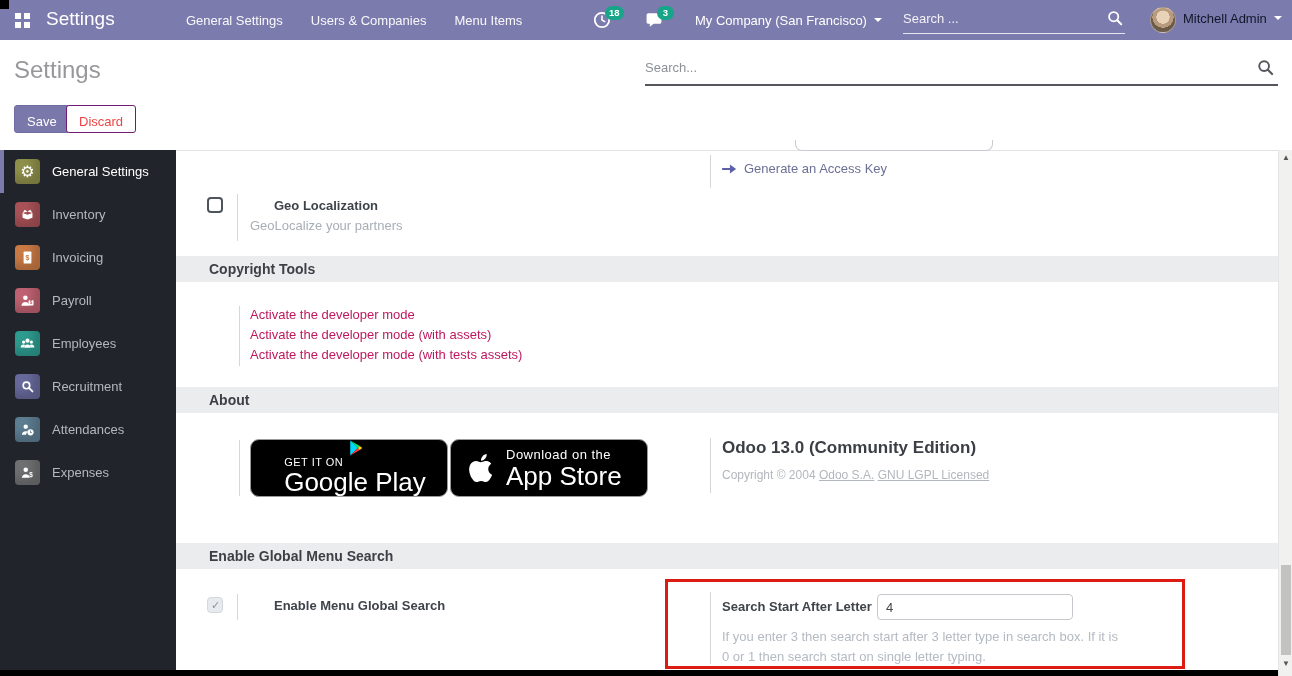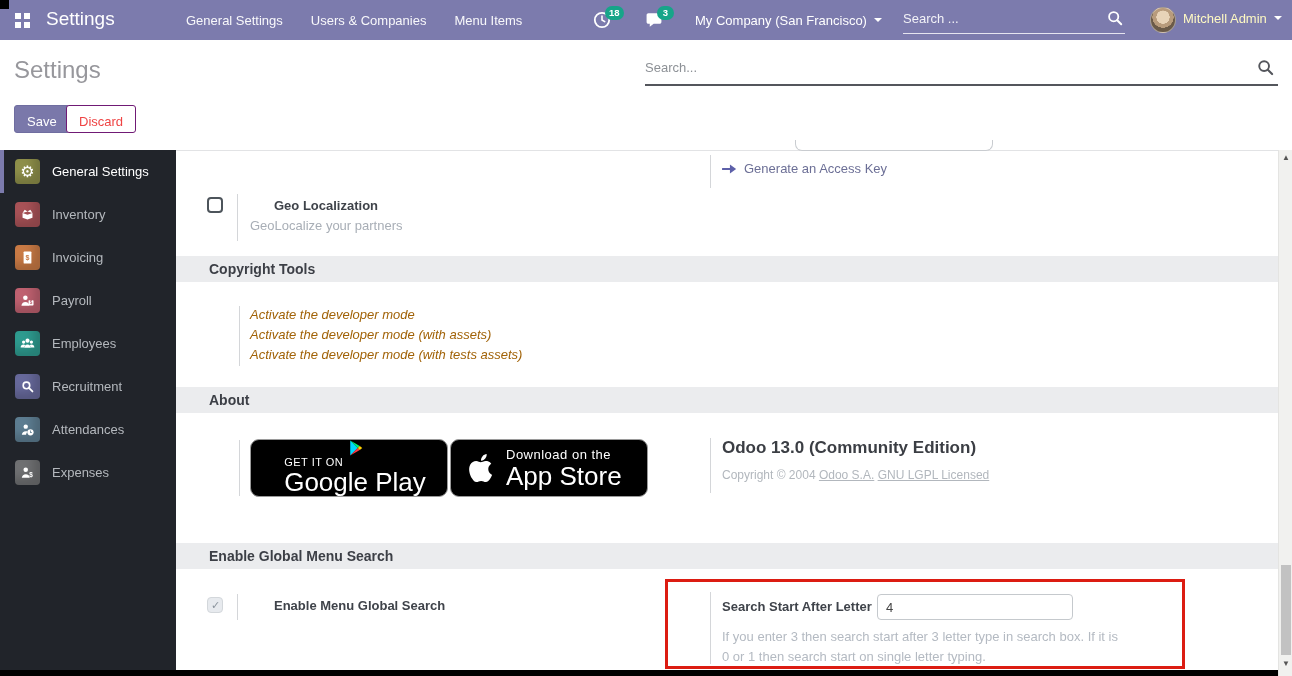--- a/index.html
+++ b/index.html
@@ -26,21 +26,21 @@
   .nav-search { position:absolute; left:903px; top:4px; width:222px; height:30px;
     border-bottom:1px solid rgba(255,255,255,.8); }
   .nav-search input { width:190px; height:28px; background:transparent; border:none; outline:none;
     color:#ffffff; font-size:13px; font-family:"Liberation Sans",sans-serif; }
   .nav-search input::placeholder { color:rgba(255,255,255,.9); }
   .nav-search .mag { position:absolute; right:2px; top:6px; }
   .avatar { position:absolute; left:1150px; top:7px; width:26px; height:26px; border-radius:50%;
     background:radial-gradient(circle at 50% 38%, #e8d3b8 0 34%, #b89b7c 35% 55%, #6b5a48 56% 100%);
     border:1px solid rgba(255,255,255,.4); cursor:pointer; }
   .user-menu { position:absolute; left:1183px; top:0; height:36px; display:flex; align-items:center; gap:7px;
-    font-size:13px; color:#fef9c3; cursor:pointer; }
+    font-size:13px; color:#0f172a; cursor:pointer; }
 
   
   .cp { position:absolute; left:0; top:40px; width:1292px; height:110px; background:#fff; }
   .cp-title { position:absolute; left:14px; top:16px; font-size:24px; color:#97979c; font-weight:500; }
   .cp-search { position:absolute; left:645px; top:12px; width:633px; height:34px; border-bottom:2px solid #54565c; }
   .cp-search input { width:580px; height:30px; border:none; outline:none; font-size:13px; color:#555;
     font-family:"Liberation Sans",sans-serif; }
   .cp-search input::placeholder { color:#8d9196; }
   .cp-search .mag { position:absolute; right:4px; top:7px; }
   .btn { position:absolute; top:65px; height:28px; border-radius:3px; font-size:13px; padding:8px 12px;
@@ -58,21 +58,21 @@
     box-shadow:inset -7px -7px 10px rgba(0,0,0,.18); }
   .app-icon .glyph { color:#fff; font-size:16px; line-height:1; }
   .side-label { font-size:13px; }
 
   
   .content { position:absolute; left:176px; top:150px; width:1102px; height:520px; background:#fff;
     border-top:1px solid #e2e3e5; }
   .vsep { position:absolute; width:1px; background:#d4d6d9; }
   .partial-input { position:absolute; left:619px; top:-11px; width:198px; height:11px; background:#fff;
     border:1px solid #c9ccd0; border-top:none; border-radius:0 0 7px 7px; }
-  .link { color:#a16207; font-size:13px; cursor:pointer;font-style:italic; }
+  .link { color:#be185d; font-size:13px; cursor:pointer; }
   .access-link { position:absolute; left:546px; top:10px; display:flex; align-items:center; gap:7px;
     color:#6c6f96; font-size:13px; cursor:pointer; }
   .checkbox { position:absolute; width:16px; height:16px; border:2px solid #4d545b; border-radius:4px; background:#fff; cursor:pointer; }
   .checkbox.checked { border:1px solid #d3d7db; background:#e7eaee; }
   .checkbox.checked::after { content:"\2713"; color:#8a939c; font-size:11px; position:absolute; left:3px; top:1px; }
   .setting-title { font-size:13px; font-weight:bold; color:#3f434a;margin-left:24px; }
   .setting-sub { font-size:13px; color:#a8aeb6; }
   .sec-header { position:absolute; left:0; width:1102px; height:26px; background:#ebecee;
     font-size:14px; font-weight:bold; color:#3c3f46; line-height:26px; padding-left:33px; }
   .dev-links { position:absolute; left:74px; top:154px; line-height:20px; }

